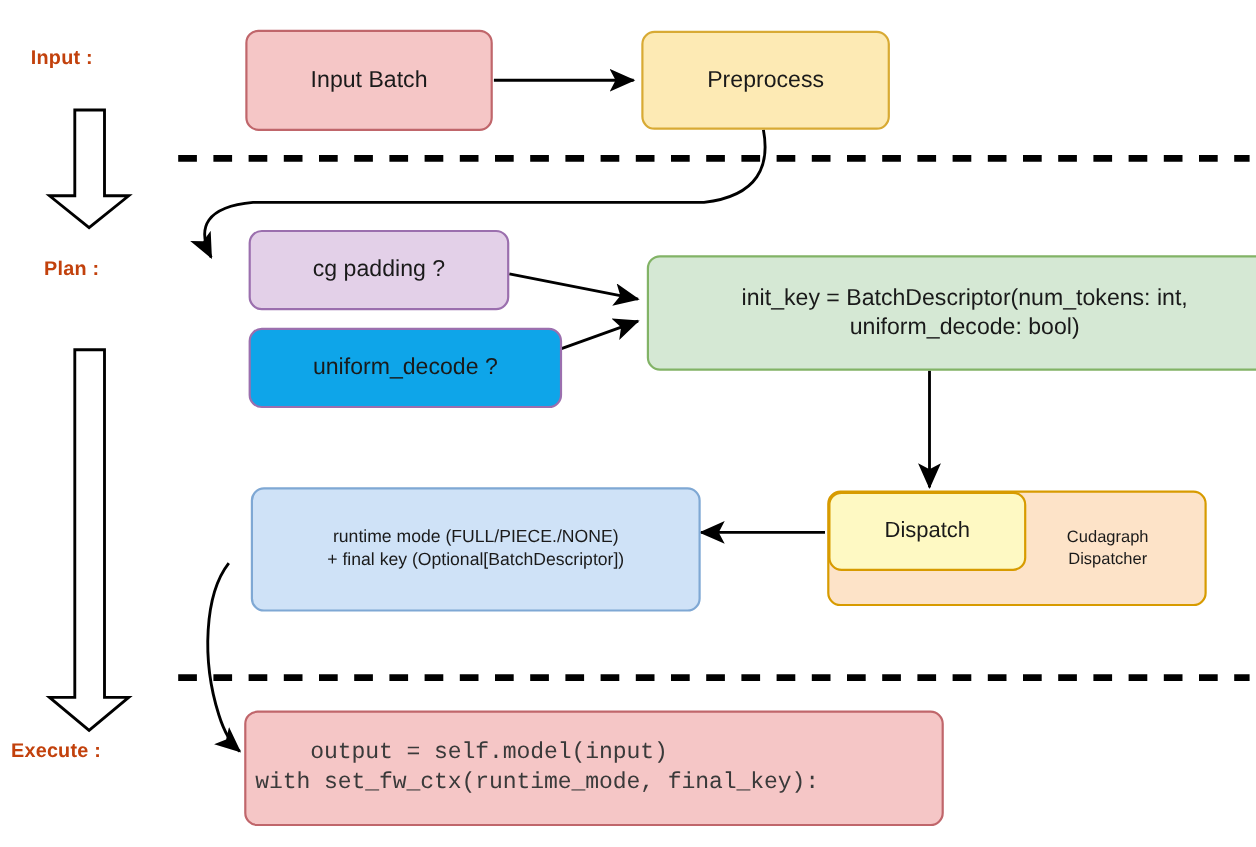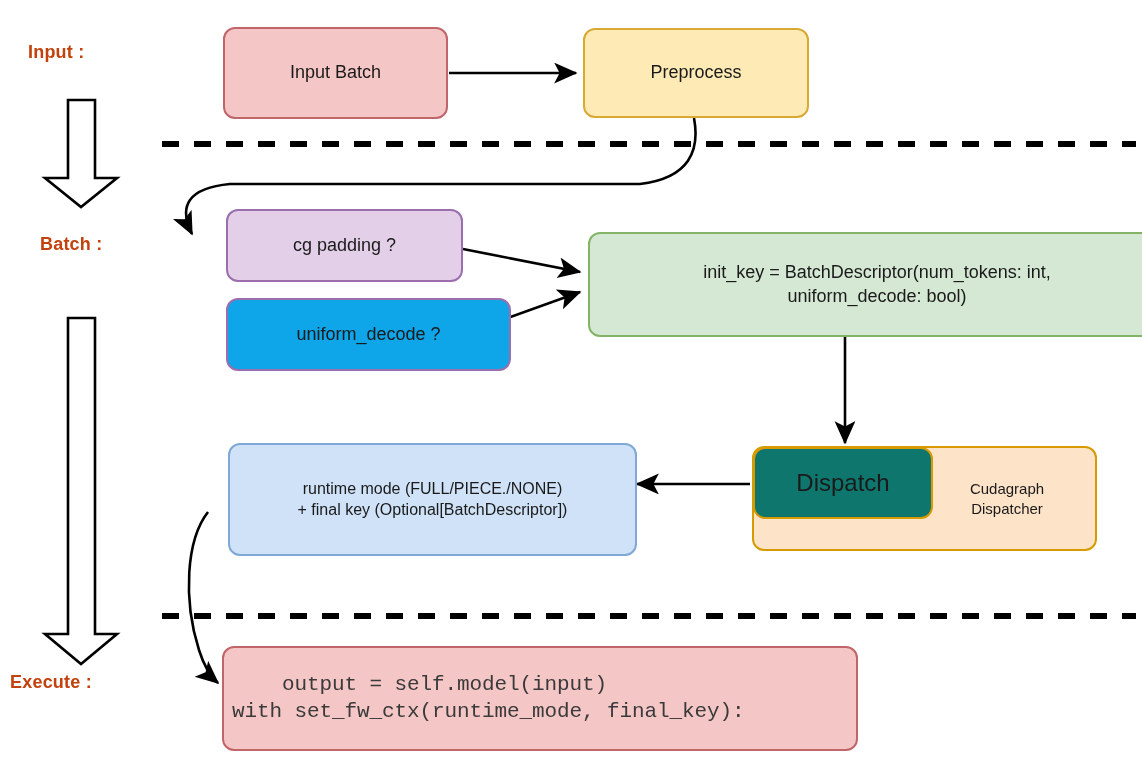--- a/index.html
+++ b/index.html
@@ -37,21 +37,21 @@
     position: absolute;
     box-sizing: border-box;
     border-radius: 12px;
     border-width: 2px;
     border-style: solid;
     display: flex;
     align-items: center;
     justify-content: center;
     text-align: center;
     font-family: "Liberation Sans", sans-serif;
-    font-size: 18px;
+    font-size: 21px;
     color: #1a1a1a;
     line-height: 1.28;
     padding: 4px 10px;
   }
   .node.code {
     font-family: "Liberation Mono", monospace;
     font-size: 21px;
     justify-content: flex-start;
     text-align: left;
     white-space: pre;
@@ -87,21 +87,21 @@
     <line x1="463" y1="334" x2="580" y2="292" stroke="#000000" stroke-width="2.6" marker-end="url(#ah)"></line>
 
     <line x1="845" y1="337" x2="845" y2="443" stroke="#000000" stroke-width="2.6" marker-end="url(#ah)"></line>
 
     <line x1="750" y1="484" x2="637" y2="484" stroke="#000000" stroke-width="2.6" marker-end="url(#ah)"></line>
 
     <path d="M 208,512 C 186,540 183,600 199,650 C 204,666 211,677 218,683" fill="none" stroke="#000000" stroke-width="2.6" marker-end="url(#ah)"></path>
   </svg>
 
   <div class="stage-label" style="left:28px; top:42px;">Input :</div>
-  <div class="stage-label" style="left:40px; top:234px;">Batch :</div>
+  <div class="stage-label" style="left:40px; top:234px;">Plan :</div>
   <div class="stage-label" style="left:10px; top:672px;">Execute :</div>
 
   <div class="node" style="left:223px; top:27px; width:225px; height:92px; background:#f5c6c6; border-color:#c0666b;">
     <span class="node-text">Input Batch</span>
   </div>
 
   <div class="node" style="left:583px; top:28px; width:226px; height:90px; background:#fdeab4; border-color:#d8aa34;">
     <span class="node-text">Preprocess</span>
   </div>
 
@@ -121,21 +121,21 @@
   <div class="node" style="left:228px; top:443px; width:409px; height:113px; background:#cfe2f7; border-color:#7fa8d4; flex-direction:column; font-size:16px;">
     <span class="node-text">runtime mode (FULL/PIECE./NONE)</span>
     <span class="node-text">+ final key (Optional[BatchDescriptor])</span>
   </div>
 
   <div class="node" style="left:752px; top:446px; width:345px; height:105px; background:#fde3c8; border-color:#d79b00; flex-direction:column; justify-content:center; padding-left:175px; font-size:15px;">
     <span class="node-text">Cudagraph</span>
     <span class="node-text">Dispatcher</span>
   </div>
 
-  <div class="node" style="left:753px; top:447px; width:180px; height:72px; background:#0f766e; border-color:#d79b00; font-size:24px;">
+  <div class="node" style="left:753px; top:447px; width:180px; height:72px; background:#fef9c3; border-color:#d79b00; font-size:20px;">
     <span class="node-text">Dispatch</span>
   </div>
 
   <div class="node code" style="left:222px; top:646px; width:636px; height:105px; background:#f5c6c6; border-color:#c0666b; flex-direction:column; align-items:flex-start; justify-content:center; padding-left:8px;">
     <span class="node-text">    output = self.model(input)</span>
     <span class="node-text">with set_fw_ctx(runtime_mode, final_key):</span>
   </div>
 
 </div>
 

